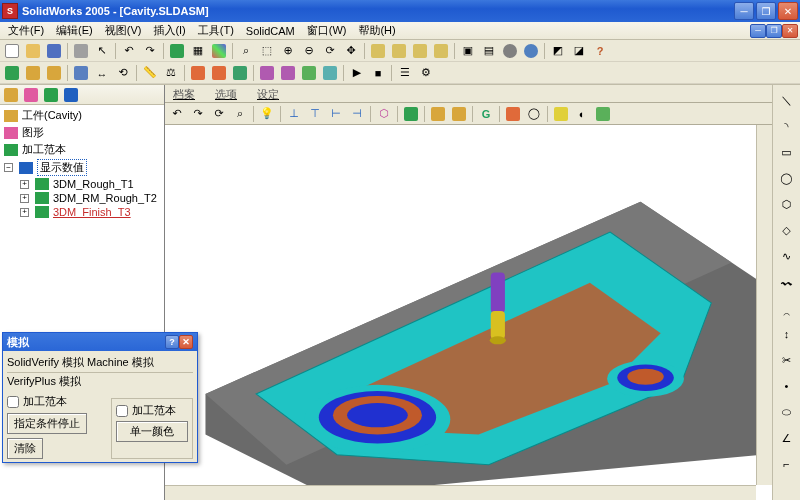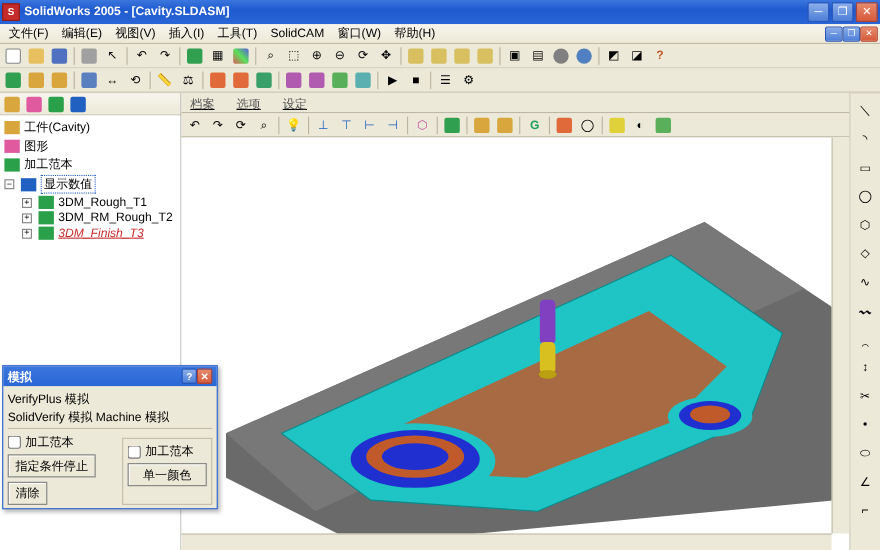--- a/index.html
+++ b/index.html
@@ -31,21 +31,21 @@
 .center { flex: 1; position: relative; background: #fff; }
 .right { width: 28px; background: #ece9d8; border-left: 1px solid #c0bca8; display: flex; flex-direction: column; align-items: center; padding-top: 4px; gap: 4px; }
 .right .tbtn { width: 22px; height: 22px; }
 
 
 .tree-tabs { height: 20px; background: linear-gradient(#f7f5ec, #ece9d8); border-bottom: 1px solid #c0bca8; display: flex; align-items: center; padding: 0 2px; gap: 2px; }
 .tree-tabs .tbtn { width: 18px; height: 16px; }
 .tree { flex: 1; overflow: auto; padding: 2px; background: #fff; }
 .tree-item { display: flex; align-items: center; gap: 4px; padding: 1px 2px; white-space: nowrap; }
 .tree-item.indent1 { padding-left: 18px; }
-.tree-item.sel span.label { color: #c62b2b; text-decoration: underline; font-style: italic; }
+.tree-item.sel span.label { color: #c62b2b; text-decoration: underline; }
 .tree-icon { width: 14px; height: 12px; display: inline-block; }
 .expander { width: 9px; height: 9px; border: 1px solid #808080; display: inline-flex; align-items: center; justify-content: center; font-size: 8px; line-height: 1; background: #fff; margin-right: 2px; }
 
 
 .view-tabs { height: 18px; background: #ece9d8; border-bottom: 1px solid #b0ac98; display: flex; align-items: flex-end; padding: 0 4px; gap: 12px; text-decoration: underline; }
 .view-tab { padding: 0 4px; color: #555; }
 .view-toolbar { height: 22px; background: #ece9d8; border-bottom: 1px solid #b0ac98; display: flex; align-items: center; padding: 0 2px; gap: 1px; }
 .viewport { position: absolute; top: 40px; left: 0; right: 0; bottom: 0; background: #fff; overflow: hidden; }
 .scroll-v { position: absolute; right: 0; top: 40px; bottom: 16px; width: 16px; background: #ece9d8; border-left: 1px solid #c0bca8; }
 .scroll-h { position: absolute; left: 0; right: 16px; bottom: 0; height: 16px; background: #ece9d8; border-top: 1px solid #c0bca8; }
@@ -356,22 +356,22 @@
 </div>
 
 <div class="dialog">
   <div class="dlg-title">
     <span>模拟</span>
     <span class="spacer"></span>
     <span class="winbtn">?</span>
     <span class="winbtn close">✕</span>
   </div>
   <div class="dlg-body">
+    <div class="dlg-line" style="border-bottom:1px solid #c0bca8;padding-bottom:2px">SolidVerify 模拟   Machine 模拟</div>
     <div class="dlg-line">VerifyPlus 模拟</div>
-    <div class="dlg-line" style="border-bottom:1px solid #c0bca8;padding-bottom:2px">SolidVerify 模拟   Machine 模拟</div>
 
     <div style="display:flex;gap:6px;margin-top:4px">
       <div style="flex:1">
         <label class="chk">
             <input type="checkbox" style="">
             <span>加工范本</span>
           </label>
         <div class="dlg-row">
             <button class="dlg-btn">指定条件停止</button>
           </div>

